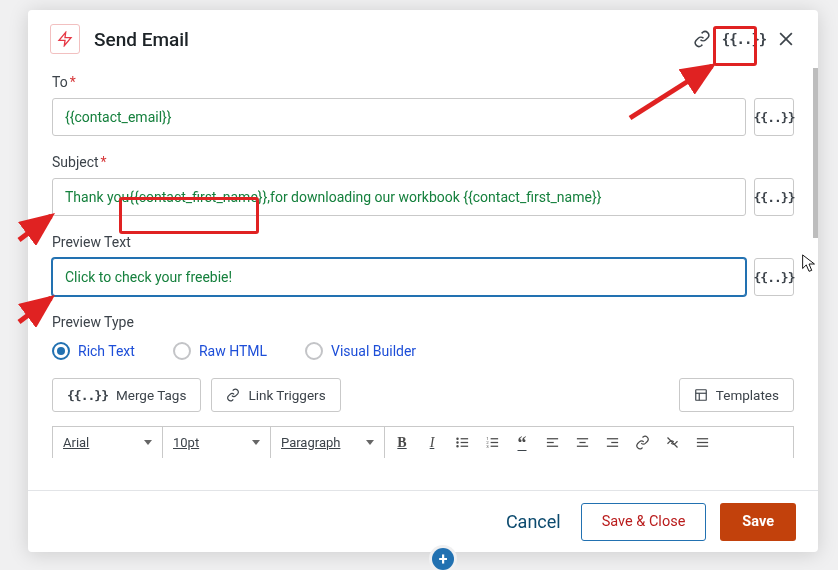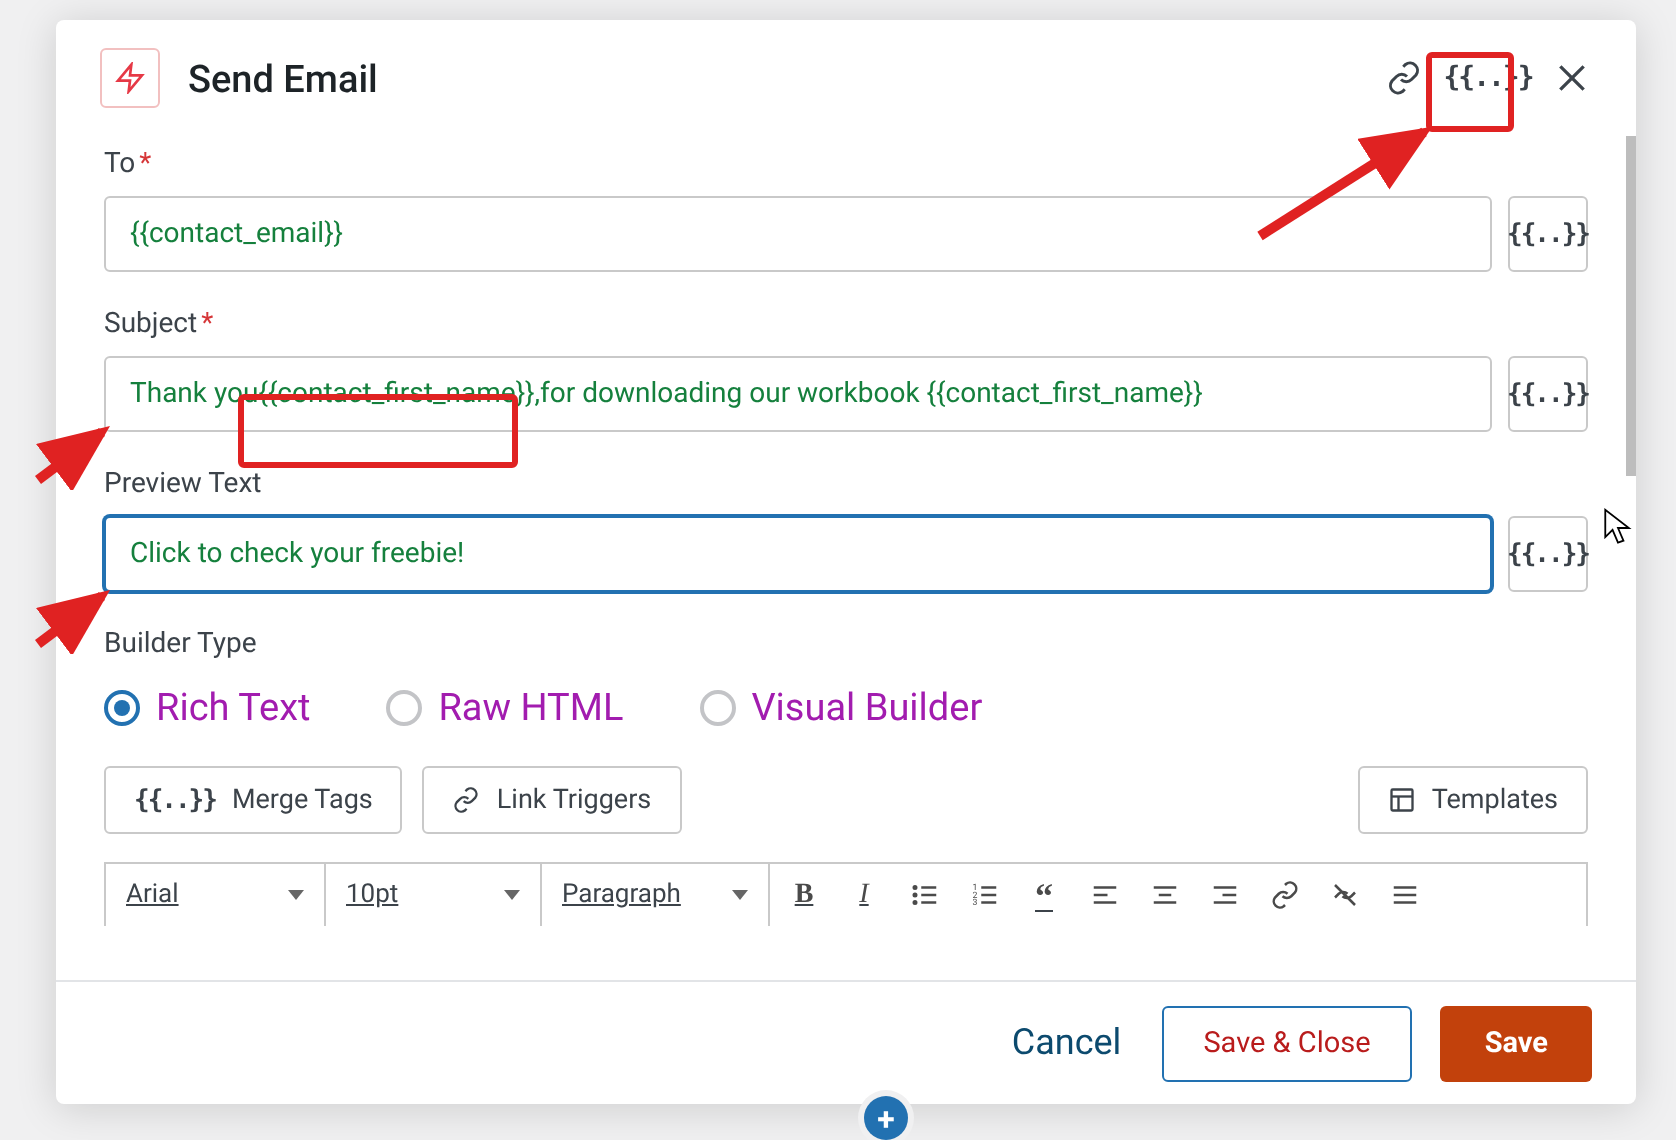--- a/index.html
+++ b/index.html
@@ -144,21 +144,21 @@
     border-color: #2271b1;
   }
   .radio-circle.checked::after {
     content: "";
     position: absolute;
     left: 3px; top: 3px;
     width: 8px; height: 8px;
     background: #2271b1;
     border-radius: 50%;
   }
-  .radio-label { font-size: 19px; color: #a21caf; }
+  .radio-label { font-size: 14px; color: #1d4ed8; }
   .toolbar-row {
     display: flex;
     gap: 10px;
     margin-top: 18px;
     align-items: center;
   }
   .small-btn {
     height: 34px;
     padding: 0 14px;
     border: 1px solid #c9c9c9;
@@ -368,21 +368,21 @@
           <div class="text-input focused">
             <span>Click to check your freebie!</span>
           </div>
           <div class="merge-btn merge-btn-wide">
             <span>{{..}}</span>
           </div>
         </div>
       </div>
 
       <div class="field-group">
-        <div class="field-label">Builder Type</div>
+        <div class="field-label">Preview Type</div>
         <div class="radio-row">
           <div class="radio-item">
             <div class="radio-circle checked"></div>
             <span class="radio-label">Rich Text</span>
           </div>
           <div class="radio-item">
             <div class="radio-circle"></div>
             <span class="radio-label">Raw HTML</span>
           </div>
           <div class="radio-item">

